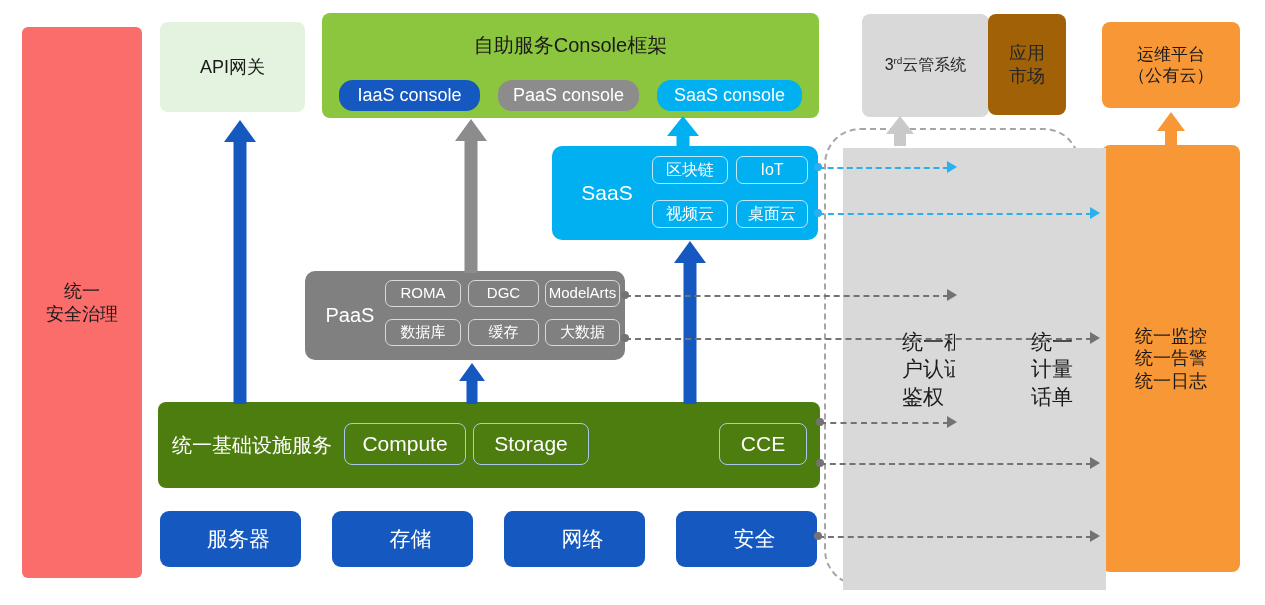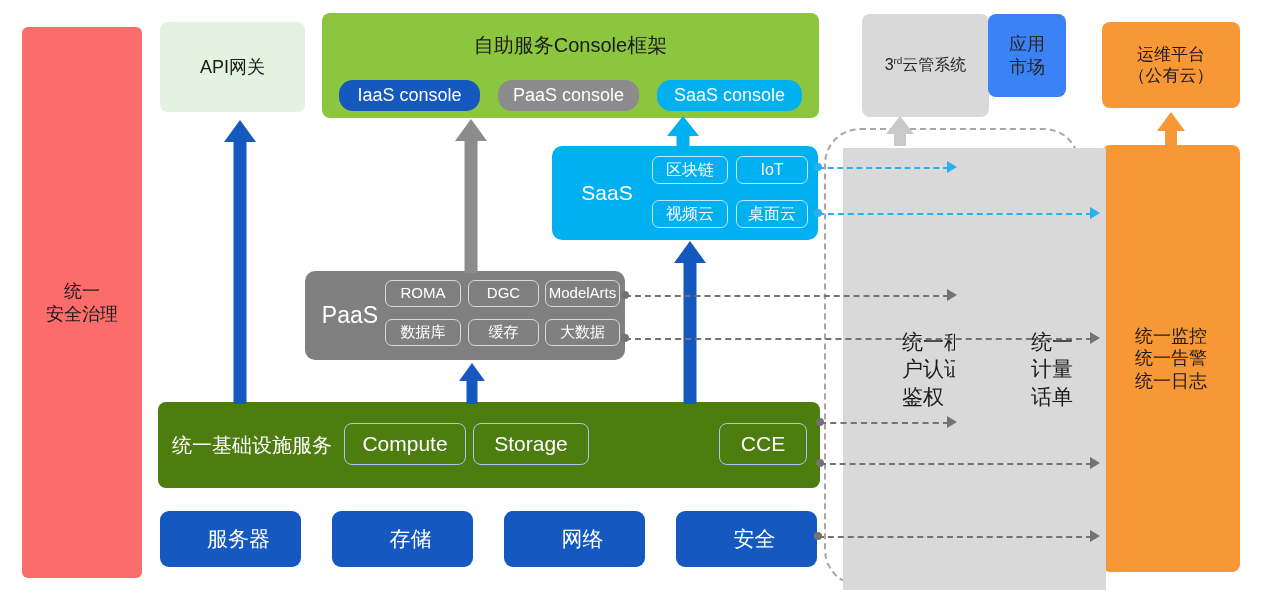--- a/index.html
+++ b/index.html
@@ -74,22 +74,22 @@
   .chip-iaas { left: 17px;  width: 141px; background: #1558c0; }
   .chip-paas { left: 176px; width: 141px; background: #8c8c8c; }
   .chip-saas { left: 335px; width: 145px; background: #00b0f0; }
 
   
   .thirdparty {
     left: 862px; top: 14px; width: 127px; height: 103px;
     background: #d9d9d9; color: #262626; font-size: 16px;
   }
   .appmarket {
-    left: 988px; top: 14px; width: 78px; height: 83px;
-    background: #3b82f6; color: #262626; font-size: 18px;
+    left: 988px; top: 14px; width: 78px; height: 101px;
+    background: #a16207; color: #262626; font-size: 18px;
   }
   
   .ops-top {
     left: 1102px; top: 22px; width: 138px; height: 86px;
     background: #f7941e; background: #f89736;
     color: #1a1a1a; font-size: 17px;
   }
   
   .ops-col {
     left: 1102px; top: 145px; width: 138px; height: 427px;
@@ -127,21 +127,21 @@
   .paas {
     left: 305px; top: 271px; width: 320px; height: 89px;
     background: #808080;
     border-radius: 10px;
     display: block;
   }
   .paas-label {
     position: absolute; left: 10px; top: 0; height: 100%;
     width: 70px;
     display: flex; align-items: center; justify-content: center;
-    color: #ffffff; font-size: 23px;
+    color: #ffffff; font-size: 20px;
   }
   .paas-chip {
     position: absolute;
     height: 27px;
     border: 1.6px solid #d9d9d9;
     border-radius: 7px;
     display: flex; align-items: center; justify-content: center;
     color: #ffffff; font-size: 15px;
     box-sizing: border-box;
   }

